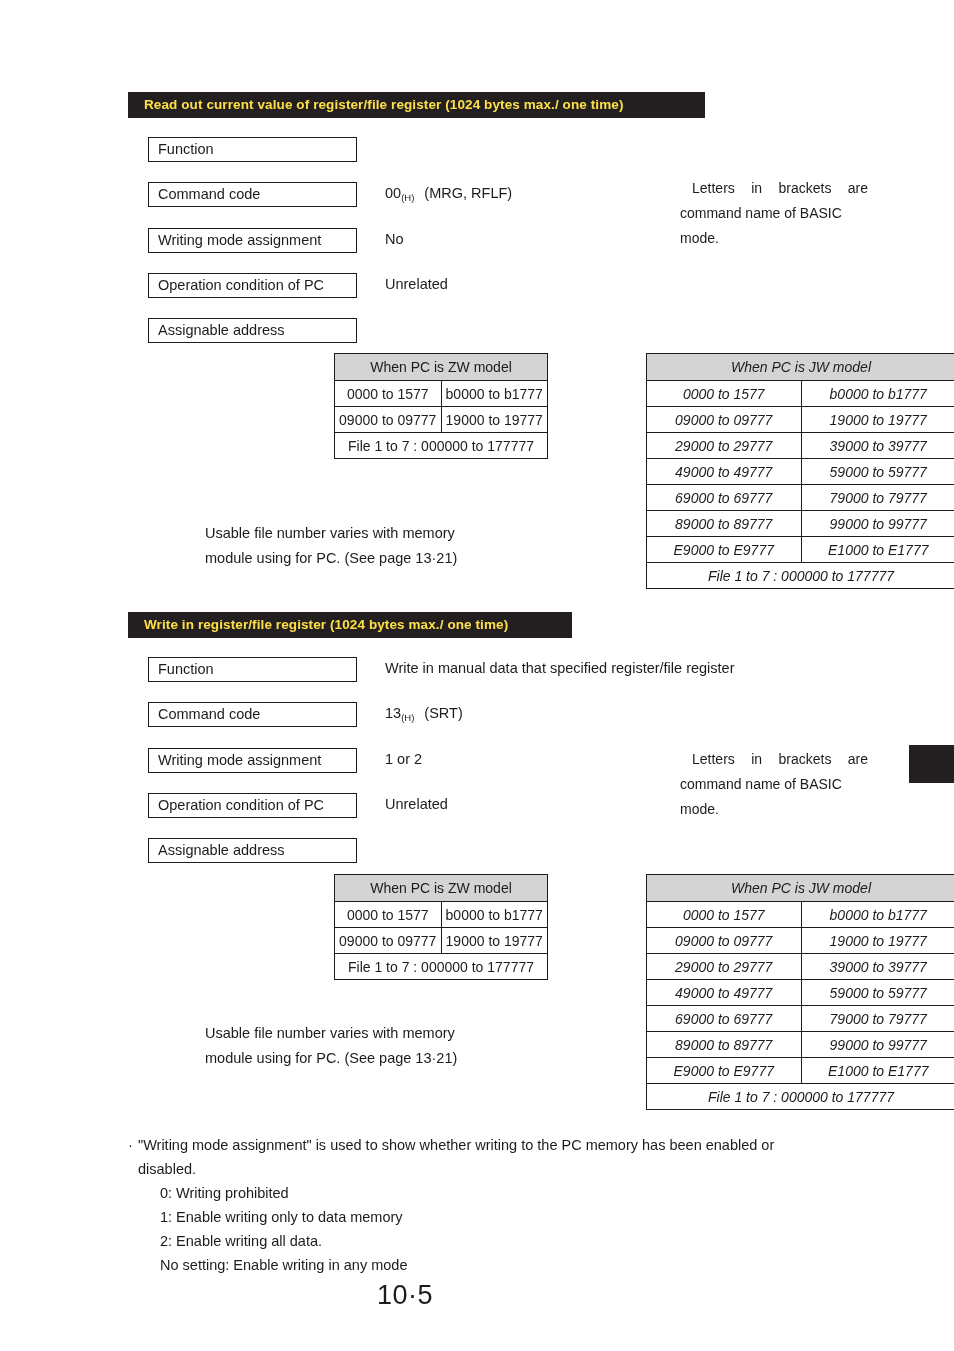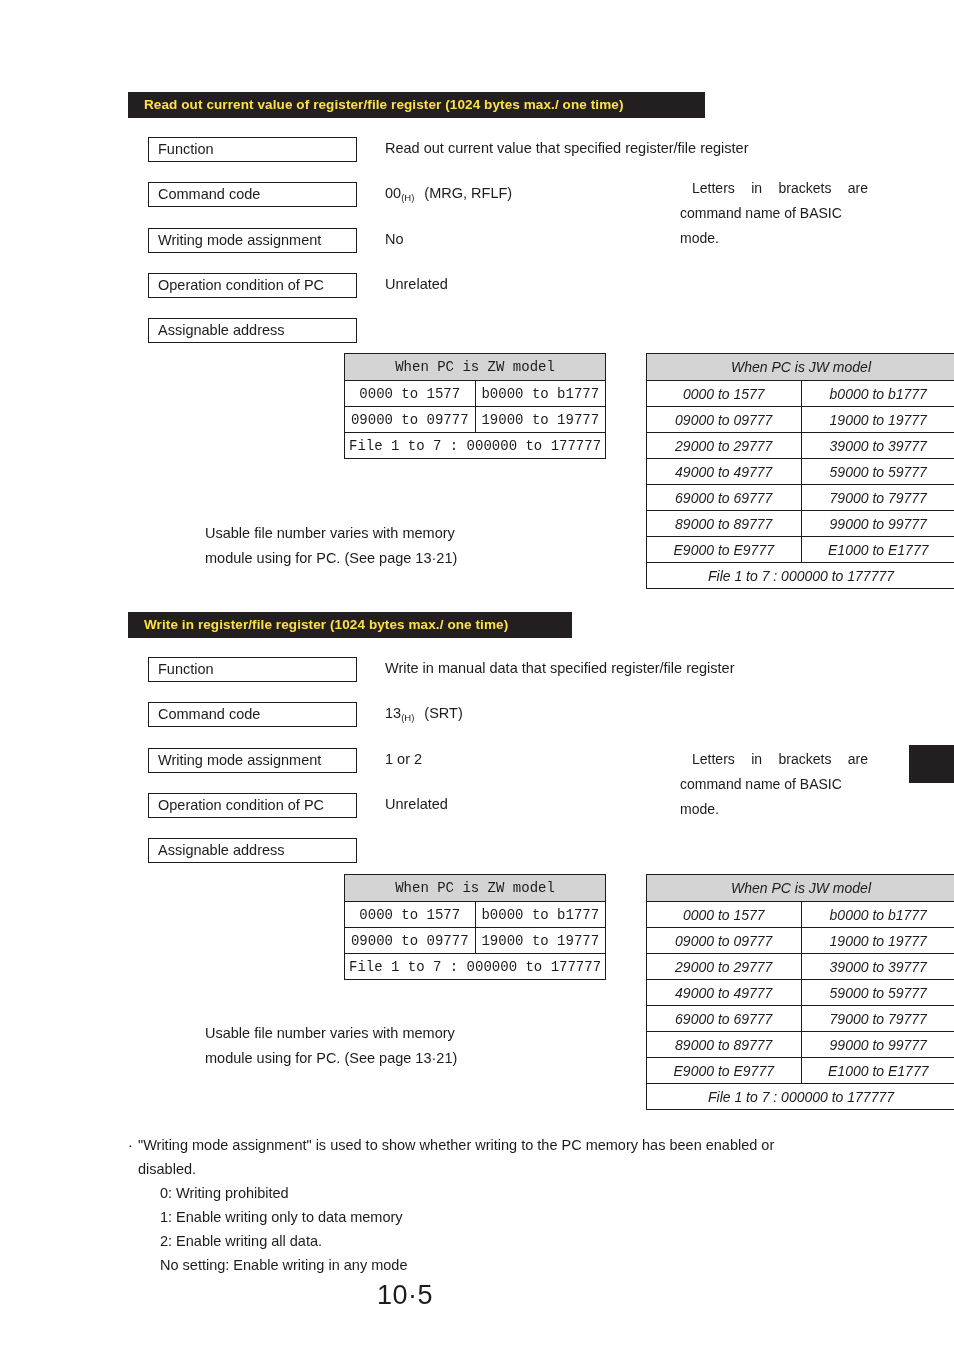--- a/index.html
+++ b/index.html
@@ -88,21 +88,21 @@
     text-align: center;
     height: 26px;
     padding: 0 4px;
     white-space: nowrap;
     box-sizing: border-box;
   }
   table.addr td.hdr {
     background: #d4d4d4;
     height: 27px;
   }
-  table.addr.zw { left: 344px; width: 214px; font-family: Liberation Mono, monospace; }
+  table.addr.zw { left: 334px; width: 214px; }
   table.addr.jw { left: 646px; width: 310px; font-style: italic; }
   table.addr.zw td.col { width: 135px; }
   table.addr.jw td.col { width: 135px; }
 
   
   table.addr { outline: 1.8px solid #1c1c1c; outline-offset: -1px; }
 
   
   .file-note {
     position: absolute;
@@ -148,21 +148,20 @@
   }
 </style>
 </head>
 <body>
 
 <div class="page">
 
   <div class="section-bar" style="left:128px; top:92px; width:577px;">Read out current value of register/file register (1024 bytes max./ one time)</div>
 
   <div class="label-box" style="top:137px;">Function</div>
-  <div class="field-value" style="top:140px;">Read out current value that specified register/file register</div>
 
   <div class="label-box" style="top:182px;">Command code</div>
   <div class="field-value" style="top:185px;"><span>00</span><sub>(H)</sub><span class="gap"></span><span>(MRG, RFLF)</span></div>
 
   <div class="label-box" style="top:228px;">Writing mode assignment</div>
   <div class="field-value" style="top:231px;">No</div>
 
   <div class="label-box" style="top:273px;">Operation condition of PC</div>
   <div class="field-value" style="top:276px;">Unrelated</div>
 

